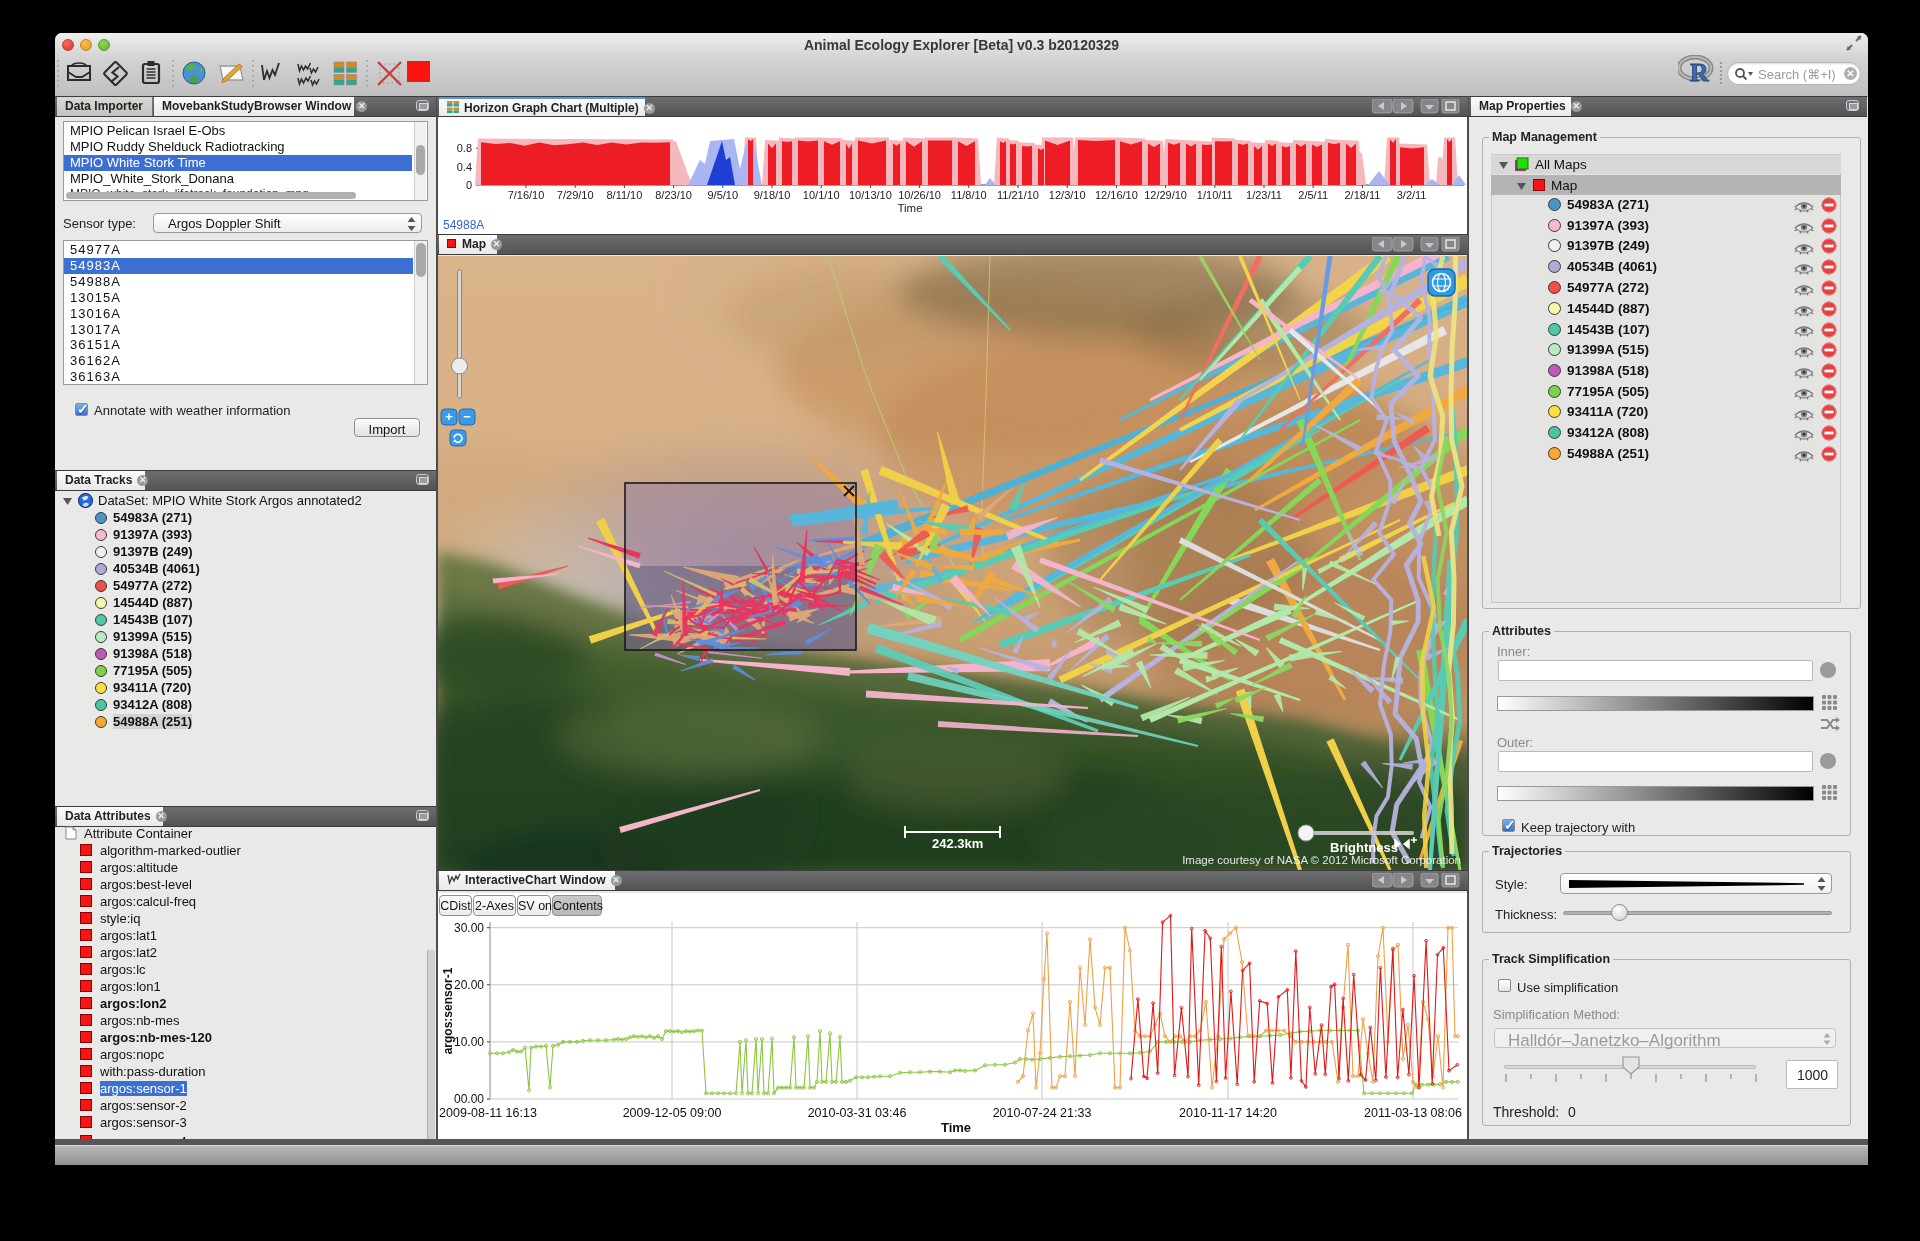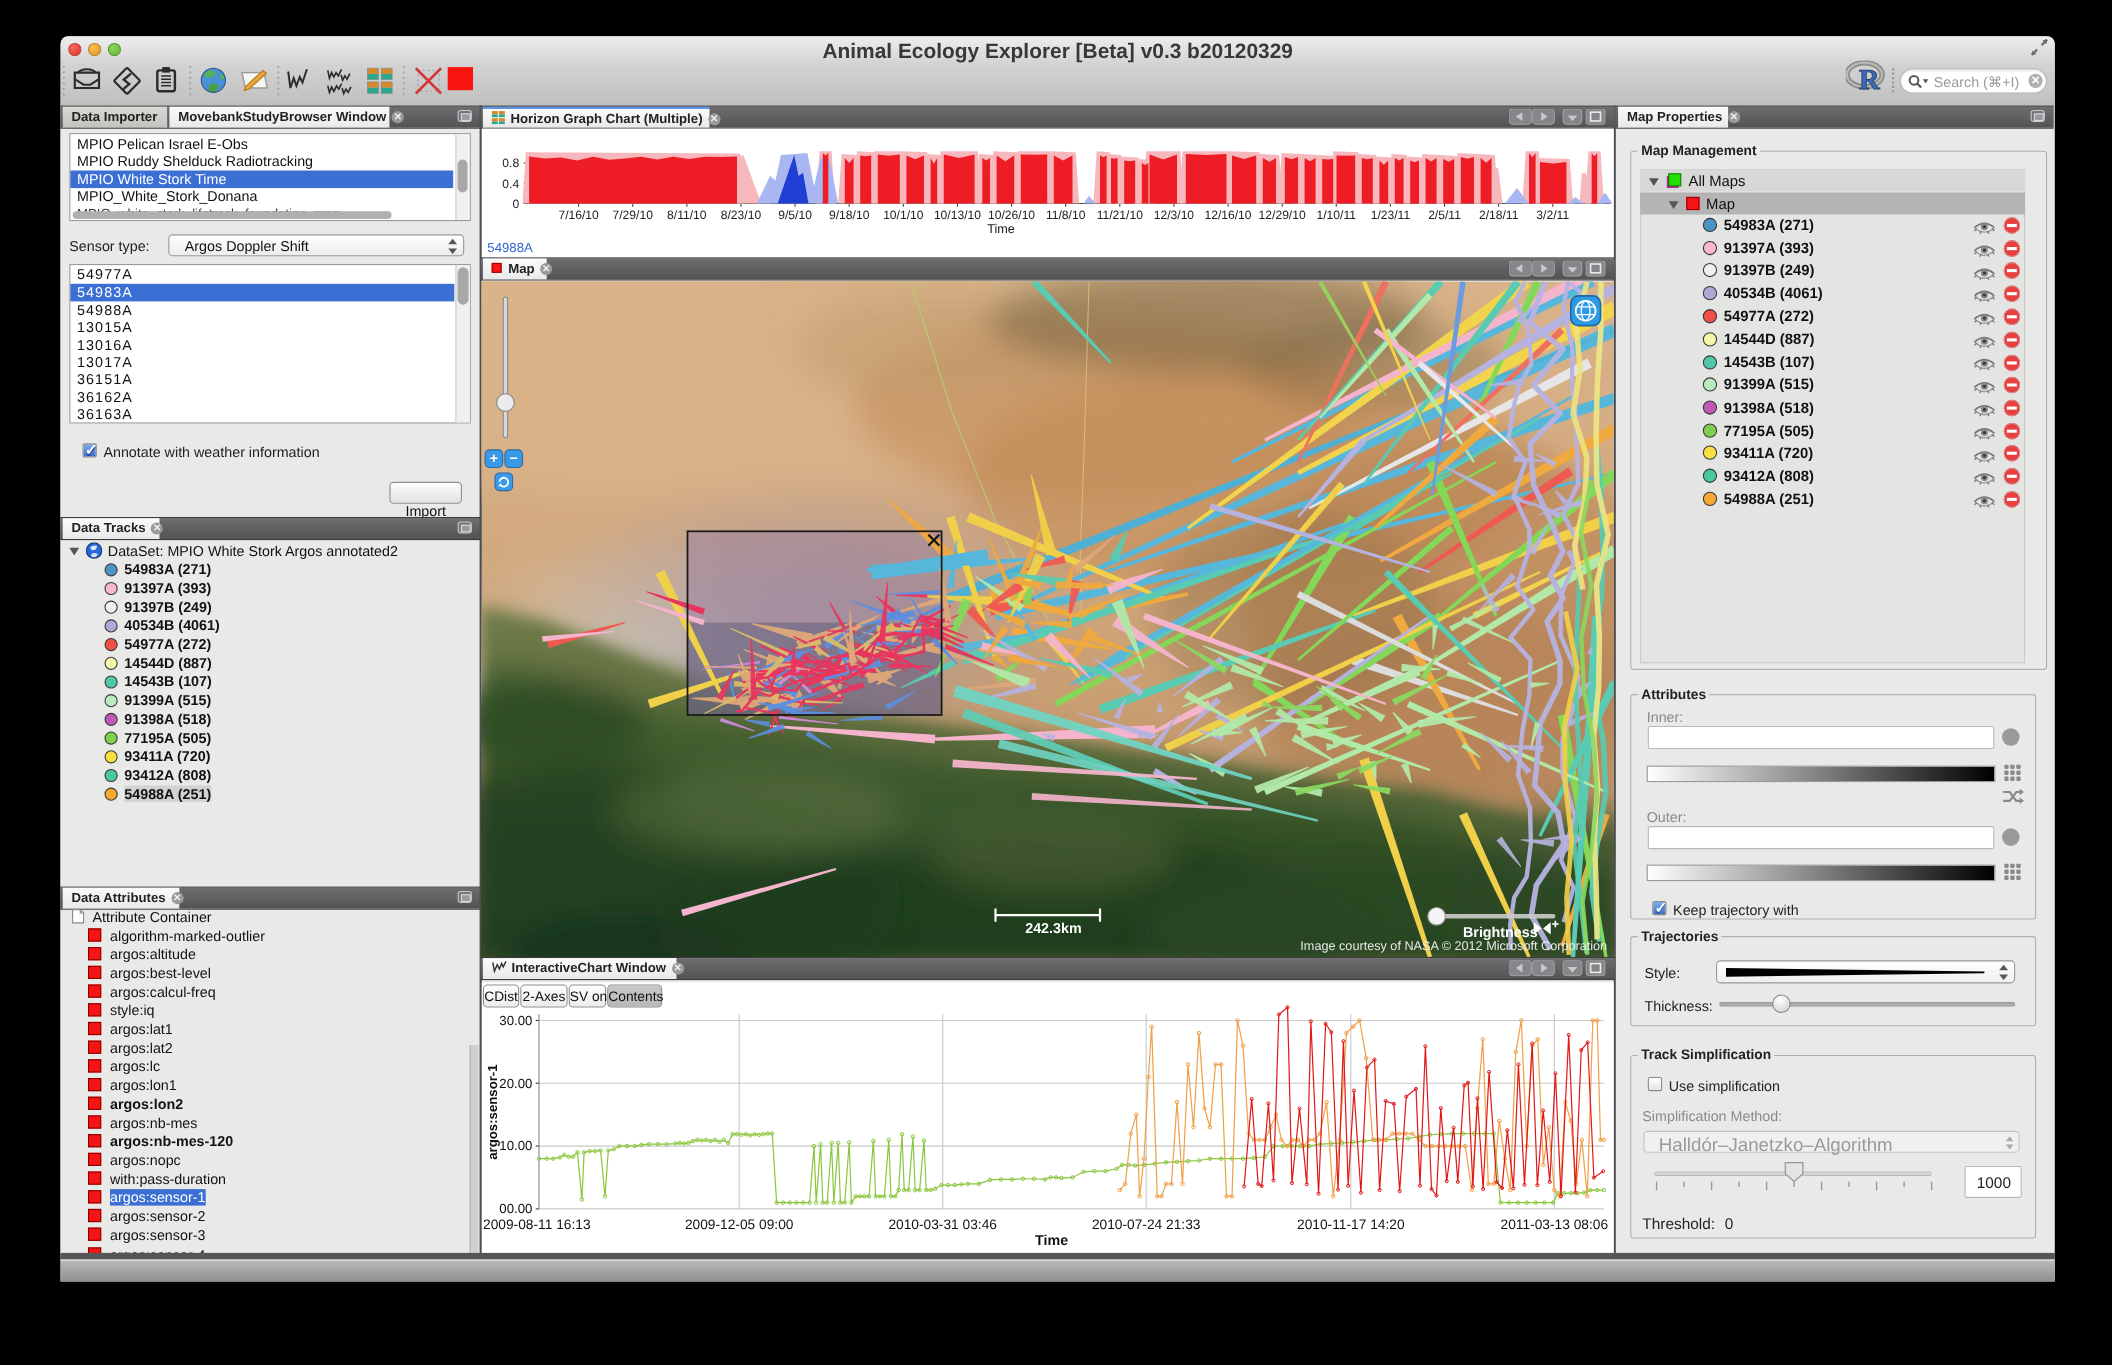--- a/index.html
+++ b/index.html
@@ -26,21 +26,21 @@
 .cb.on:before{content:"\2713";position:absolute;left:1px;top:-3px;font-size:14px;font-weight:bold;color:#fff;text-shadow:0 1px 1px #1a3a80}
 .gtxt{font-size:13px;color:#222;position:absolute;white-space:nowrap}
 .gray{color:#8a8a8a}
 .trow{position:absolute;font-size:13px;font-weight:bold;color:#111;white-space:nowrap}
 .circ{display:inline-block;width:12px;height:12px;border-radius:50%;border:1.5px solid #3a3a3a;vertical-align:-2px;margin-right:6px}
 .rsq{display:inline-block;width:12px;height:12px;background:#f61414;border:1px solid #8a0000;vertical-align:-1px;margin-right:8px}
 </style></head><body>
 <div id="win"></div>
 
 <div id="titlebar" style="left:55px;top:33px;width:1813px"></div>
-<div id="title" class="abs" style="left:55px;top:37px;width:1813px;text-align:center;font-size:19px;font-weight:bold;color:#383838">Animal Ecology Explorer [Beta] v0.3 b20120329</div>
+<div id="title" class="abs" style="left:55px;top:37px;width:1813px;text-align:center;font-size:14px;font-weight:bold;color:#383838">Animal Ecology Explorer [Beta] v0.3 b20120329</div>
 <div class="tl" style="left:62px;background:radial-gradient(circle at 35% 30%,#ff6a5e,#e0443a 70%);border:1px solid #c33a30"></div>
 <div class="tl" style="left:80px;background:radial-gradient(circle at 35% 30%,#ffc046,#e8a13a 70%);border:1px solid #c08328"></div>
 <div class="tl" style="left:98px;background:radial-gradient(circle at 35% 30%,#8fd65a,#6ebf3e 70%);border:1px solid #57982e"></div>
 <svg class="abs" style="left:1845px;top:35px" width="18" height="16" viewBox="0 0 18 16">
 <g stroke="#6a6a6a" stroke-width="2" fill="#6a6a6a">
       <path d="M11 6 L16 1" fill="none"></path>
       <path d="M16 1 l-4.2 0.6 3.6 3.6 z" stroke="none"></path>
       <path d="M7 10 L2 15" fill="none"></path>
       <path d="M2 15 l4.2-0.6-3.6-3.6 z" stroke="none"></path>
     </g>
@@ -148,21 +148,21 @@
 <div class="li" style="left:64px;top:289.7px;width:349px;letter-spacing:1px">13015A</div>
 <div class="li" style="left:64px;top:305.6px;width:349px;letter-spacing:1px">13016A</div>
 <div class="li" style="left:64px;top:321.5px;width:349px;letter-spacing:1px">13017A</div>
 <div class="li" style="left:64px;top:337.4px;width:349px;letter-spacing:1px">36151A</div>
 <div class="li" style="left:64px;top:353.3px;width:349px;letter-spacing:1px">36162A</div>
 <div class="li" style="left:64px;top:369.2px;width:349px;letter-spacing:1px">36163A</div>
 <div class="abs" style="left:414px;top:241px;width:13px;height:143px;background:#f0f0f0;border-left:1px solid #ccc"></div>
 <div class="abs" style="left:415.5px;top:243px;width:10px;height:34px;border-radius:5px;background:#a8a8a8"></div>
 <div class="cb on" style="left:75px;top:403px"></div>
 <div class="gtxt" style="left:94px;top:403px">Annotate with weather information</div>
-<div class="abs" style="left:354px;top:438px;width:66px;height:19px;background:linear-gradient(#fdfdfd,#e2e2e2);border:1px solid #8e8e8e;border-radius:4px;text-align:center;font-size:13px;color:#111;padding-top:18px">Import</div>
+<div class="abs" style="left:354px;top:418px;width:66px;height:19px;background:linear-gradient(#fdfdfd,#e2e2e2);border:1px solid #8e8e8e;border-radius:4px;text-align:center;font-size:13px;color:#111;padding-top:3px">Import</div>
 <div class="panel" style="left:55px;top:491px;width:382px;height:315px"></div>
 <div class="tabbar" style="left:55px;top:470px;width:382px;height:21px"></div>
 <div class="tab" style="left:57px;top:471px;width:88px">Data Tracks<span class="tabx">✕</span></div>
 <div class="maxbtn" style="left:416px;top:474px"></div>
 <div class="trow" style="left:63px;top:493px;font-weight:normal;font-size:13px"><svg width="9" height="8" viewBox="0 0 9 8" style="margin-right:6px">
       <path d="M0 1 h9 l-4.5 7 z" fill="#555"></path>
     </svg><svg width="15" height="15" viewBox="0 0 15 15" style="vertical-align:-3px;margin-right:5px">
       <circle cx="7.5" cy="7.5" r="7" fill="#2a6ad8"></circle>
       <path d="M4 4.5 q3 -2.5 6.5 -1 l-1.5 3 -3.5 1 z" fill="#dce8f8"></path>
       <path d="M6 10 q3 -1 5 1 l-2 2.5 q-3 0.5 -4.5 -1 z" fill="#cfe0f4"></path>

